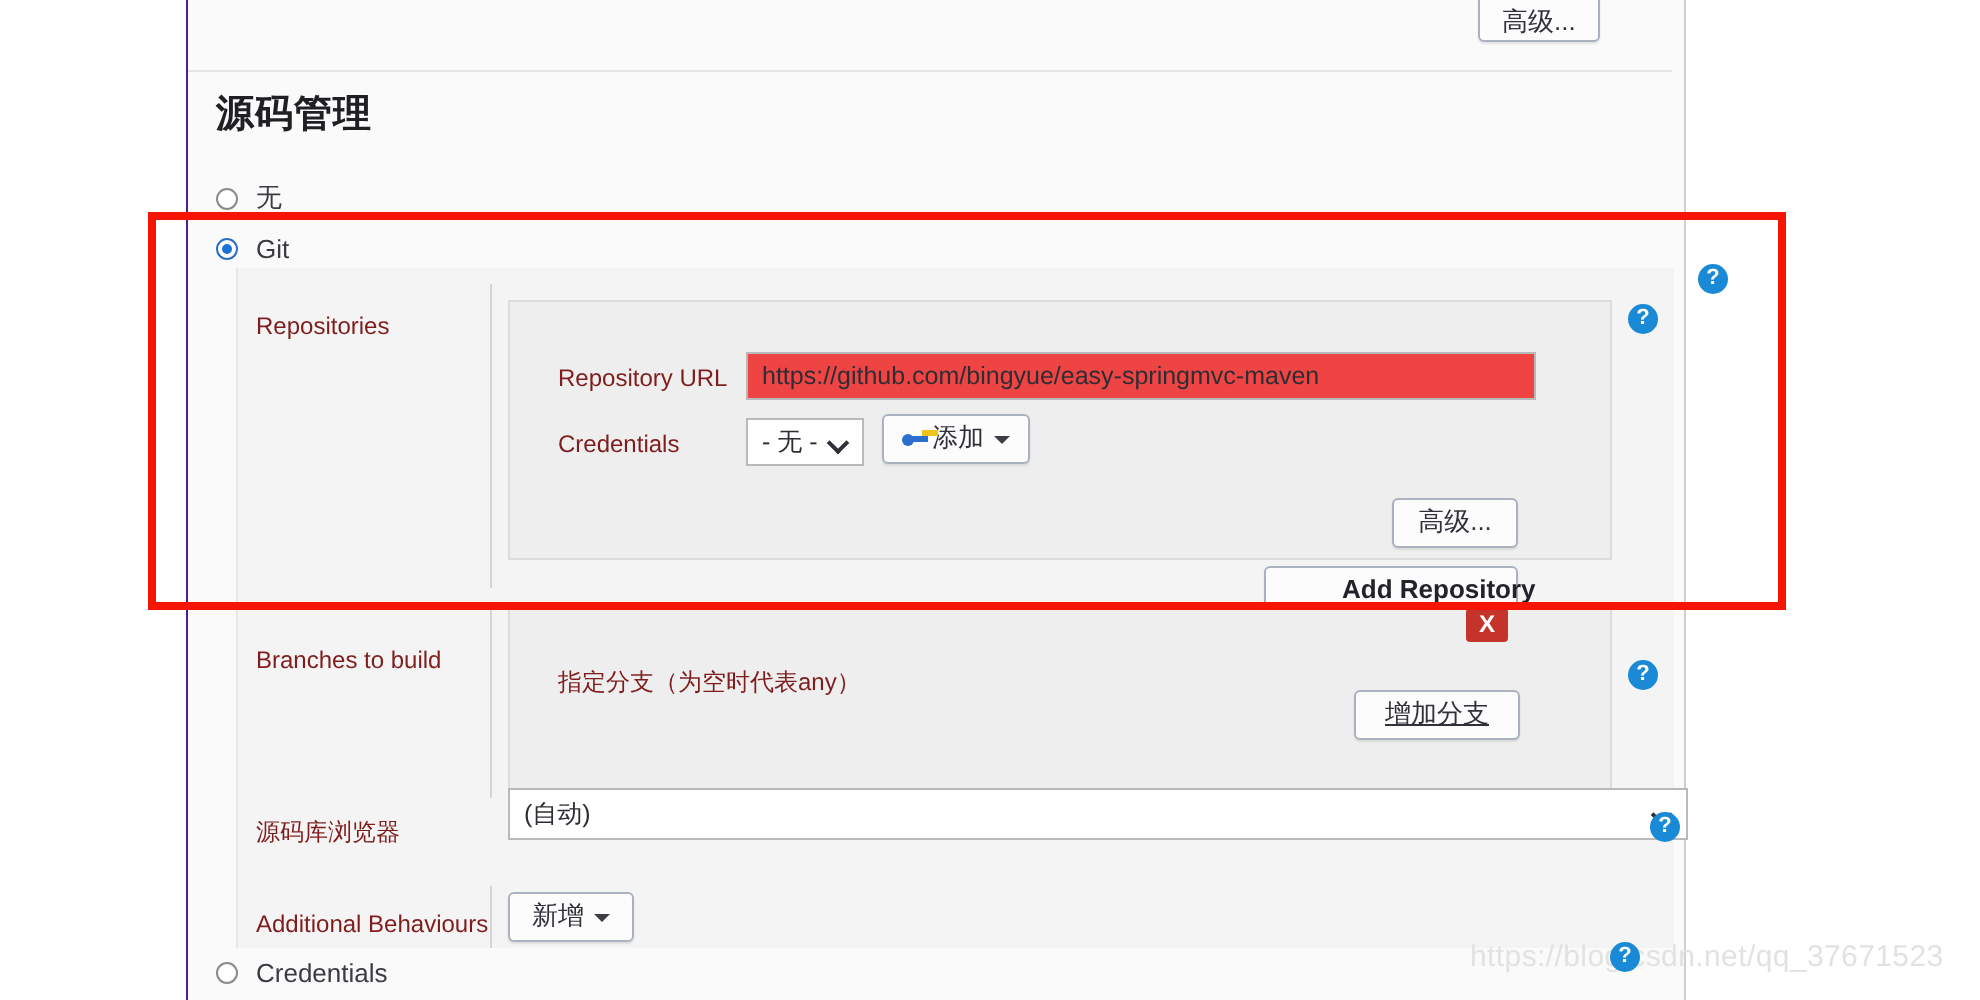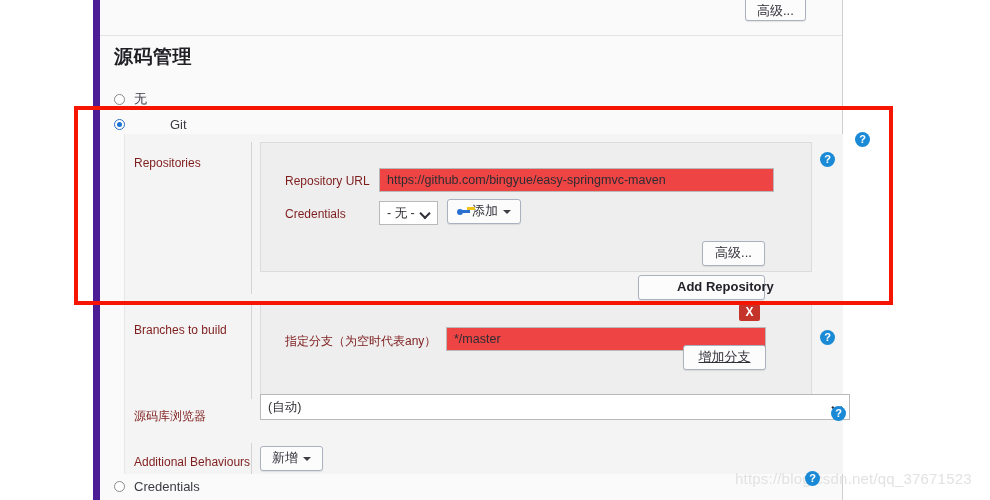--- a/index.html
+++ b/index.html
@@ -17,21 +17,21 @@
   }
 
   
   .page-col {
     position: absolute;
     left: 93px;
     top: 0;
     width: 750px;
     height: 500px;
     background: #fafafa;
-    border-left: 7px solid #4c1d95;
+    border-left: 1px solid #4c1d95;
     border-right: 1px solid #cfcfcf;
     box-sizing: border-box;
   }
   .right-gutter {
     position: absolute;
     left: 843px;
     top: 0;
     width: 147px;
     height: 500px;
     background: #ffffff;
@@ -110,21 +110,21 @@
   }
   .radio.checked::after {
     content: "";
     position: absolute;
     left: 2px; top: 2px;
     width: 5px; height: 5px;
     border-radius: 50%;
     background: #1a73d4;
   }
   #row-none  { left: 14px; top: 90px; }
-  #row-git   { left: 14px; top: 117px; gap: 36px; }
+  #row-git   { left: 14px; top: 117px; }
   #row-svn   { left: 14px; top: 479px; }
 
   
   .git-body {
     position: absolute;
     left: 24px;
     top: 134px;
     width: 718px;
     height: 340px;
     background: #f4f4f4;
@@ -332,21 +332,21 @@
     <div class="radio-row" id="row-git">
       <span class="radio checked"></span>
       <span>Git</span>
     </div>
 
     <div class="git-body">
 
       <div class="flabel" style="left:9px; top:22px;">Repositories</div>
       <div class="vdiv" style="left:126px; top:8px; height:152px;"></div>
 
-      <div class="panel" style="left:135px; top:8px; width:552px; height:130px;">
+      <div class="panel" style="left:135px; top:16px; width:552px; height:130px;">
 
         <div class="flabel" style="left:24px; top:31px;">Repository URL</div>
 
         <div class="tinput" style="left:118px; top:25px; width:395px;">https://github.com/bingyue/easy-springmvc-maven</div>
 
         <div class="flabel" style="left:24px; top:64px;">Credentials</div>
 
         <div class="tselect" style="left:118px; top:58px; width:59px;">
           <span>- 无 -</span>
           <span class="caret"></span>
@@ -364,21 +364,20 @@
       <div class="help" style="left:695px; top:18px;">?</div>
       <div class="help" style="left:730px; top:-2px;">?</div>
 
       <div class="flabel" style="left:9px; top:189px;">Branches to build</div>
       <div class="vdiv" style="left:126px; top:170px; height:95px;"></div>
 
       <div class="panel" style="left:135px; top:170px; width:552px; height:95px;">
 
         <div class="flabel" style="left:24px; top:28px;">指定分支（为空时代表any）</div>
 
-        <div class="tinput" style="left:185px; top:22px; width:320px;">*/master</div>
 
         <div class="xbadge" style="left:478px; top:-1px;">X</div>
 
         <div class="btn" style="left:422px; top:40px; width:83px;text-decoration:underline;">增加分支</div>
       </div>
 
       <div class="help" style="left:695px; top:196px;">?</div>
 
       <div class="flabel" style="left:9px; top:274px;">源码库浏览器</div>
 

